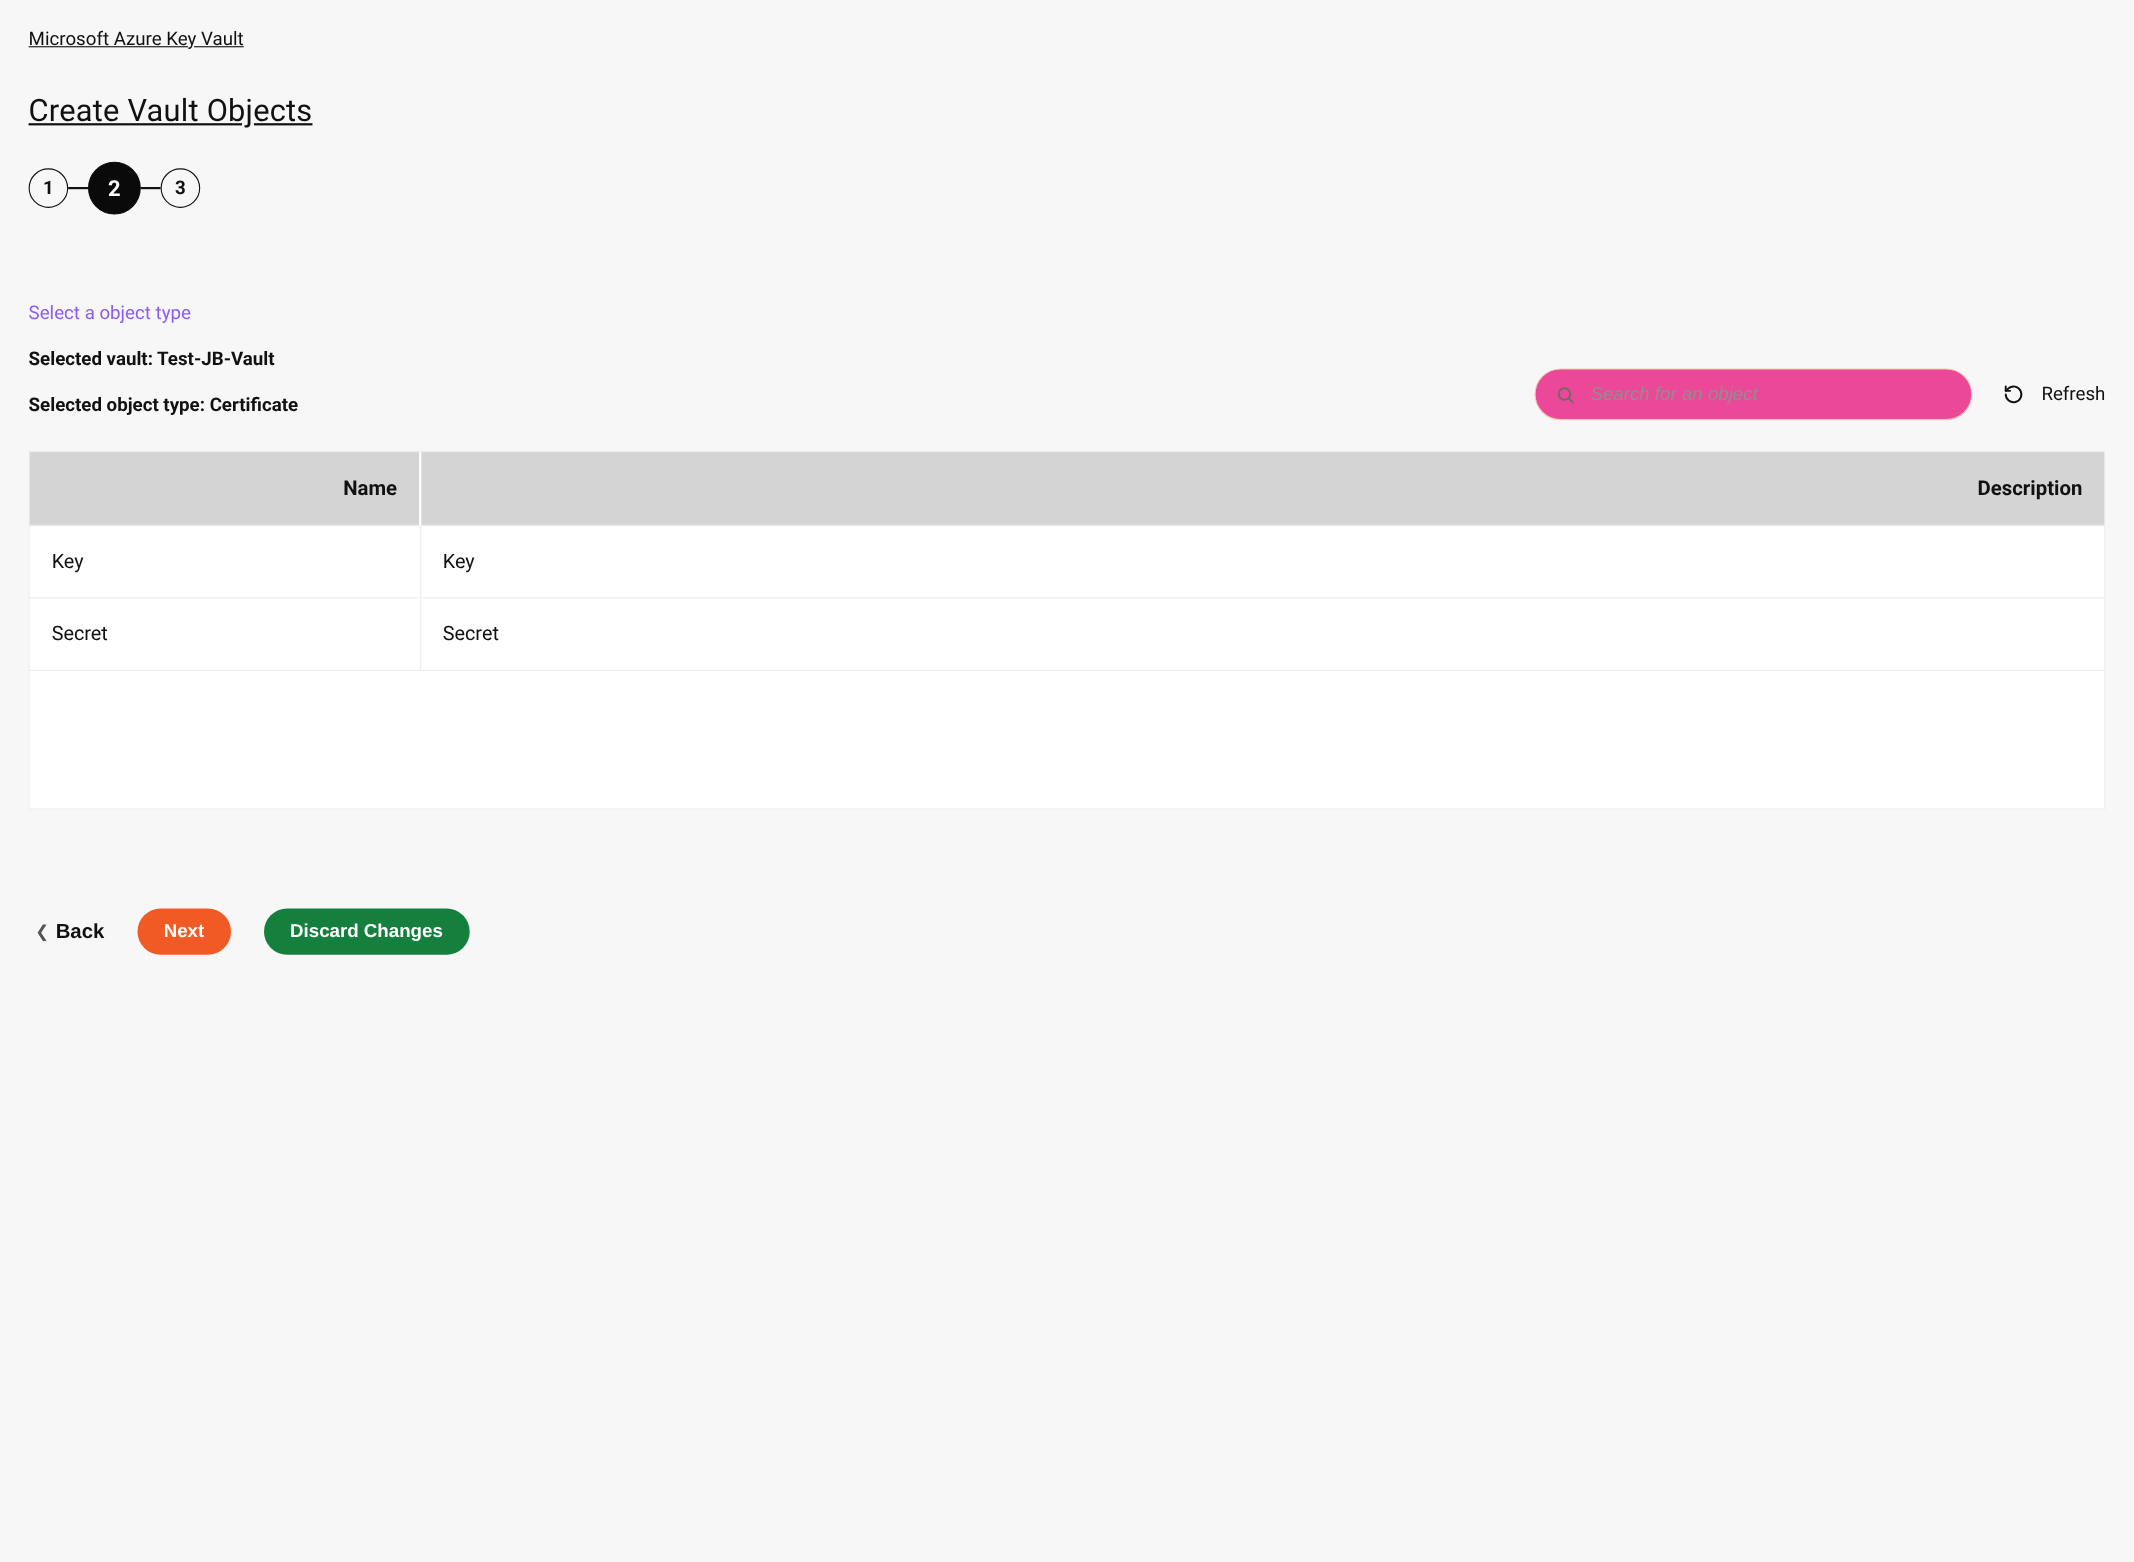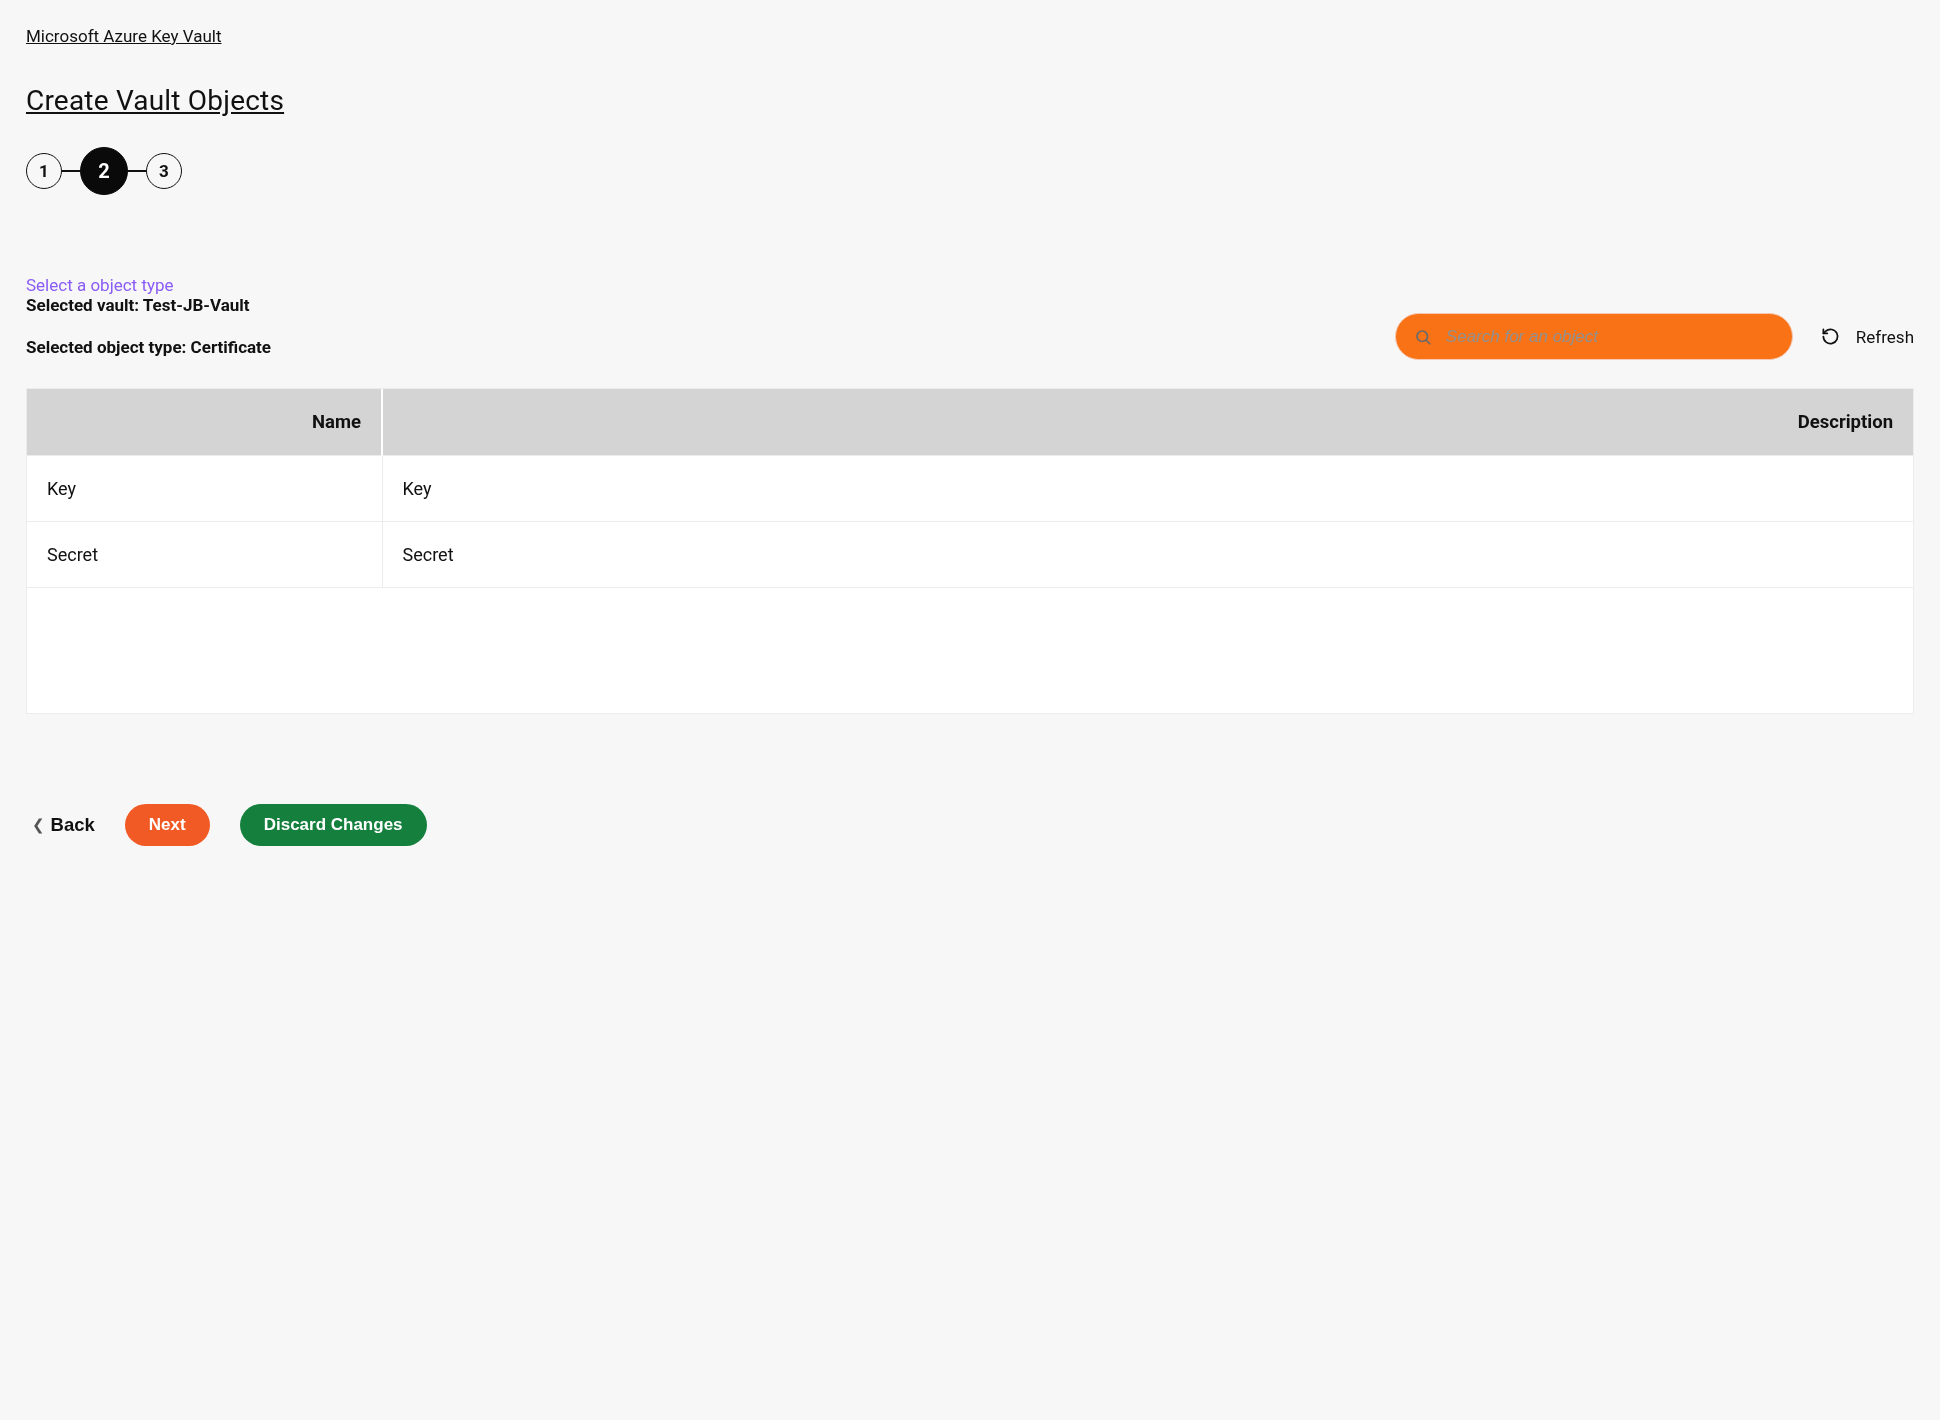--- a/index.html
+++ b/index.html
@@ -55,20 +55,21 @@
     width: 18px;
     height: 1.5px;
     background: #111;
   }
   .section-label {
     margin-top: 80px;
     font-size: 17px;
     color: #8b5cf6;
   }
   .selected-line {
+    margin-top: 22px;
     font-size: 17px;
     font-weight: 700;
   }
   .selected-line + .selected-line {
     margin-top: 22px;
   }
   .toolbar-row {
     display: flex;
     align-items: center;
     justify-content: flex-end;
@@ -76,21 +77,21 @@
     margin-top: -44px;
     margin-bottom: 28px;
   }
   .search-wrap {
     display: flex;
     align-items: center;
     width: 398px;
     height: 47px;
     border: 1px solid #f5c9b6;
     border-radius: 24px;
-    background: #f97316;
+    background: #ec4899;
     padding: 0 18px;
     gap: 14px;
   }
   .search-wrap svg { flex: 0 0 auto; }
   .search-input {
     border: none;
     outline: none;
     flex: 1;
     font-size: 17px;
     font-style: italic;

